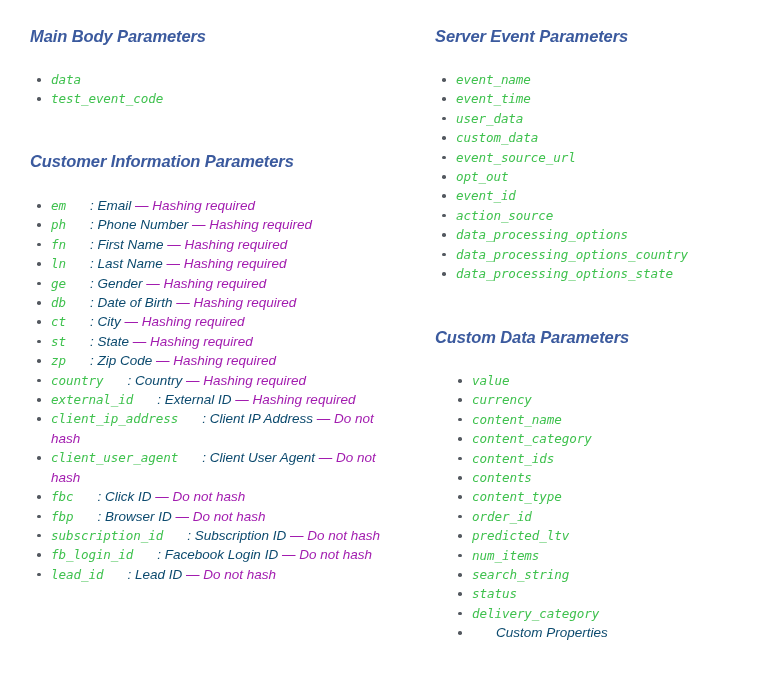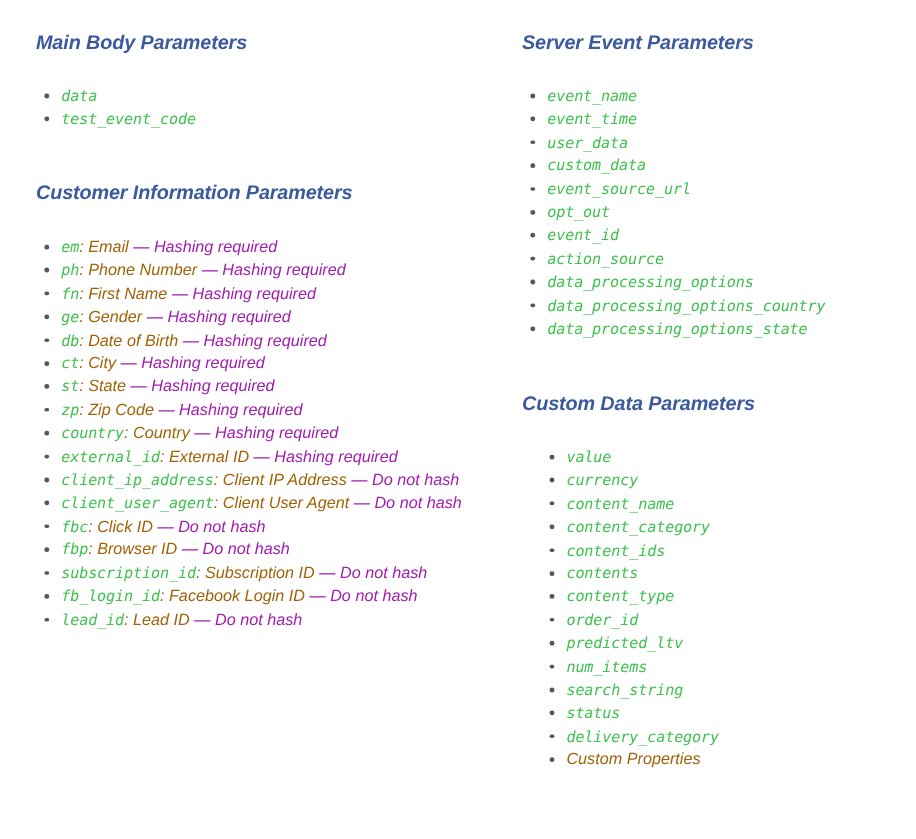--- a/index.html
+++ b/index.html
@@ -69,21 +69,22 @@
   }
 
   code.code {
     font-family: "DejaVu Sans Mono", monospace;
     font-size: 12.6px;
     color: #3fc14e;
     letter-spacing: -0.1px;
   }
 
   .link {
-    color: #a16207;
+    color: #0c4a6e;
+    margin-left: 24px;
   }
 
   .desc {
     color: #a21caf;
   }
 
   
   #main-body-title            { position:absolute; top: 26px;  left: 0; }
   #main-body-list             { position:absolute; top: 70px;  left: 0; width: 375px; }
   #customer-title             { position:absolute; top: 151px; left: 0; }
@@ -107,20 +108,21 @@
         <li><code class="code">data</code></li>
         <li><code class="code">test_event_code</code></li>
       </ul>
 
     <h2 class="section-title" id="customer-title">Customer Information Parameters</h2>
 
     <ul class="param-list" id="customer-list">
         <li><code class="code">em</code><span class="link">: Email</span><span class="desc"> — Hashing required</span></li>
         <li><code class="code">ph</code><span class="link">: Phone Number</span><span class="desc"> — Hashing required</span></li>
         <li><code class="code">fn</code><span class="link">: First Name</span><span class="desc"> — Hashing required</span></li>
+        <li><code class="code">ln</code><span class="link">: Last Name</span><span class="desc"> — Hashing required</span></li>
         <li><code class="code">ge</code><span class="link">: Gender</span><span class="desc"> — Hashing required</span></li>
         <li><code class="code">db</code><span class="link">: Date of Birth</span><span class="desc"> — Hashing required</span></li>
         <li><code class="code">ct</code><span class="link">: City</span><span class="desc"> — Hashing required</span></li>
         <li><code class="code">st</code><span class="link">: State</span><span class="desc"> — Hashing required</span></li>
         <li><code class="code">zp</code><span class="link">: Zip Code</span><span class="desc"> — Hashing required</span></li>
         <li><code class="code">country</code><span class="link">: Country</span><span class="desc"> — Hashing required</span></li>
         <li><code class="code">external_id</code><span class="link">: External ID</span><span class="desc"> — Hashing required</span></li>
         <li><code class="code">client_ip_address</code><span class="link">: Client IP Address</span><span class="desc"> — Do not hash</span></li>
         <li><code class="code">client_user_agent</code><span class="link">: Client User Agent</span><span class="desc"> — Do not hash</span></li>
         <li><code class="code">fbc</code><span class="link">: Click ID</span><span class="desc"> — Do not hash</span></li>

